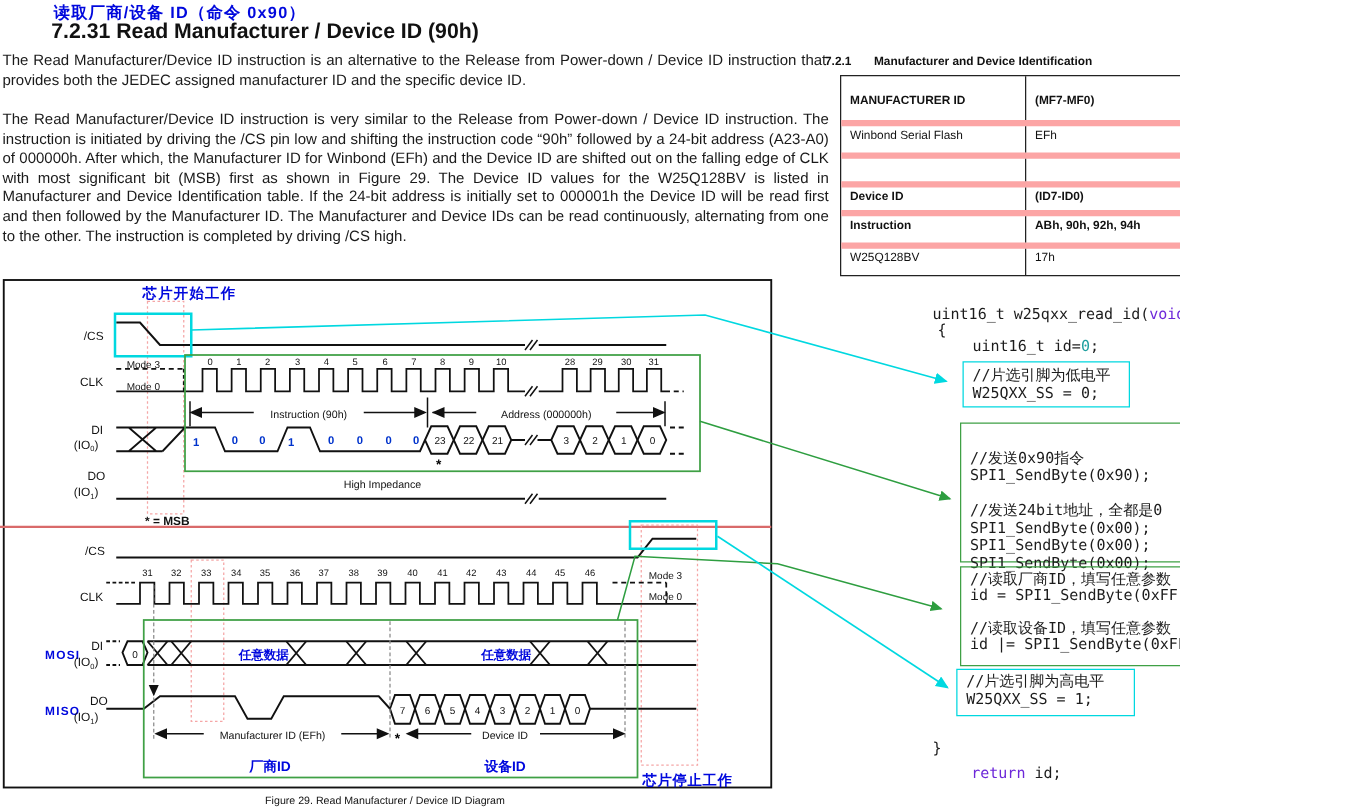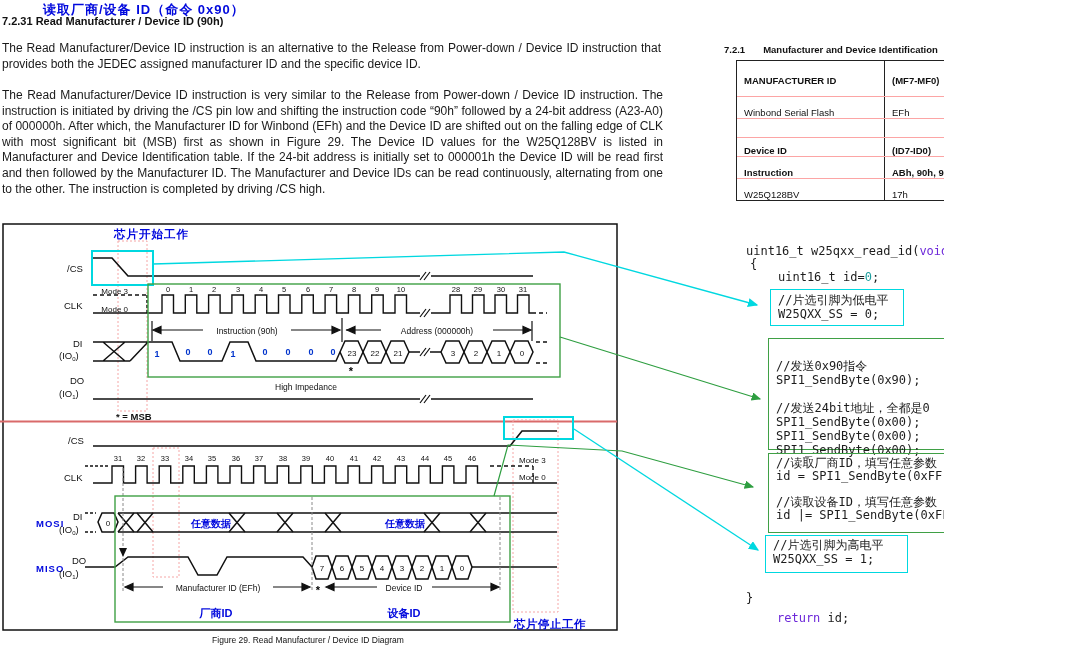--- a/index.html
+++ b/index.html
@@ -1,26 +1,26 @@
 <!DOCTYPE html>
 <html><head>
 <meta charset="utf-8">
 <style>
   html,body{margin:0;padding:0;background:#fff;}
   #root{position:relative;width:944px;height:646px;background:#fff;overflow:hidden;
         font-family:"Liberation Sans",sans-serif;color:#111;}
   .abs{position:absolute;}
   .cn-title{font-size:13px;font-weight:bold;color:#0008dd;letter-spacing:1px;white-space:nowrap;}
-  .sec-title{font-size:11px;font-weight:bold;color:#111;white-space:nowrap;}
+  .sec-title{font-size:17px;font-weight:bold;color:#111;white-space:nowrap;margin-left:39px;}
   .para{font-size:12px;line-height:15.6px;text-align:justify;color:#1a1a1a;}
   
   .tbl-head{font-size:9.5px;font-weight:bold;white-space:nowrap;}
   .tbl-head .num{margin-right:18px;}
   .tbl{position:absolute;left:12px;top:16px;width:291px;border:1.4px solid #222;}
-  .tr{display:flex;border-top:1px solid #fca5a5;font-size:9.5px;align-items:flex-end;}
+  .tr{display:flex;border-top:5px solid #fca5a5;font-size:9.5px;align-items:flex-start;}
   .tr:first-child{border-top:none;align-items:center;}
   .tr.b{font-weight:bold;}
   .td1{width:148px;border-right:1px solid #222;padding:2px 0 0 7px;box-sizing:border-box;align-self:stretch;display:flex;align-items:inherit;}
   .tr:first-child .td1,.tr:first-child .td2{padding-top:4px;}
   .td2{flex:1;padding:2px 0 0 7px;box-sizing:border-box;}
   
   .code{position:absolute;font-family:"DejaVu Sans Mono",monospace;font-size:12px;white-space:pre;color:#1c1c1c;}
   .code .kw{color:#6d28d9;}
   .code .vl{color:#1f9f9f;}
   .cbox{position:absolute;box-sizing:border-box;padding:3px 4px 0 7px;}
@@ -39,21 +39,21 @@
 </head>
 <body>
 
 <div id="root">
 
   <div class="abs cn-title" style="left:43px;top:1px">读取厂商/设备 ID（命令 0x90）</div>
   <div class="abs sec-title" style="left:2px;top:15px">7.2.31  Read Manufacturer / Device ID (90h)</div>
   <div class="abs para" style="left:2px;top:41px;width:659px">The Read Manufacturer/Device ID instruction is an alternative to the Release from Power-down / Device ID instruction that provides both the JEDEC assigned manufacturer ID and the specific device ID.</div>
   <div class="abs para" style="left:2px;top:88px;width:661px">The Read Manufacturer/Device ID instruction is very similar to the Release from Power-down / Device ID instruction. The instruction is initiated by driving the /CS pin low and shifting the instruction code “90h” followed by a 24-bit address (A23-A0) of 000000h. After which, the Manufacturer ID for Winbond (EFh) and the Device ID are shifted out on the falling edge of CLK with most significant bit (MSB) first as shown in Figure 29. The Device ID values for the W25Q128BV is listed in Manufacturer and Device Identification table. If the 24-bit address is initially set to 000001h the Device ID will be read first and then followed by the Manufacturer ID. The Manufacturer and Device IDs can be read continuously, alternating from one to the other. The instruction is completed by driving /CS high.</div>
 
-  <div class="abs" style="left:724px;top:44px;width:320px;height:160px">
+  <div class="abs" style="left:660px;top:44px;width:320px;height:160px">
     <div class="tbl-head">
       <span class="num">7.2.1</span><span>Manufacturer and Device Identification</span>
     </div>
     <div class="tbl">
       <div class="tr b" style="height:35px">
         <div class="td1">MANUFACTURER ID</div>
         <div class="td2">(MF7-MF0)</div>
       </div>
       <div class="tr" style="height:21px">
         <div class="td1">Winbond Serial Flash</div>

